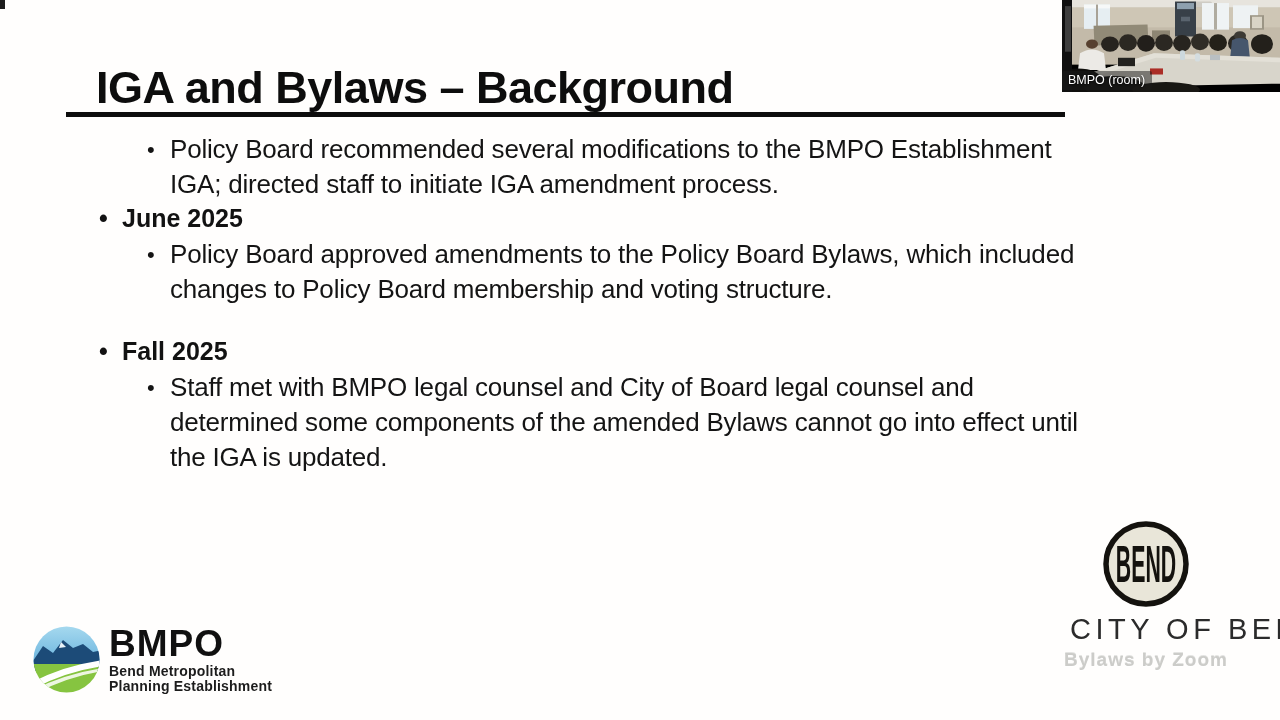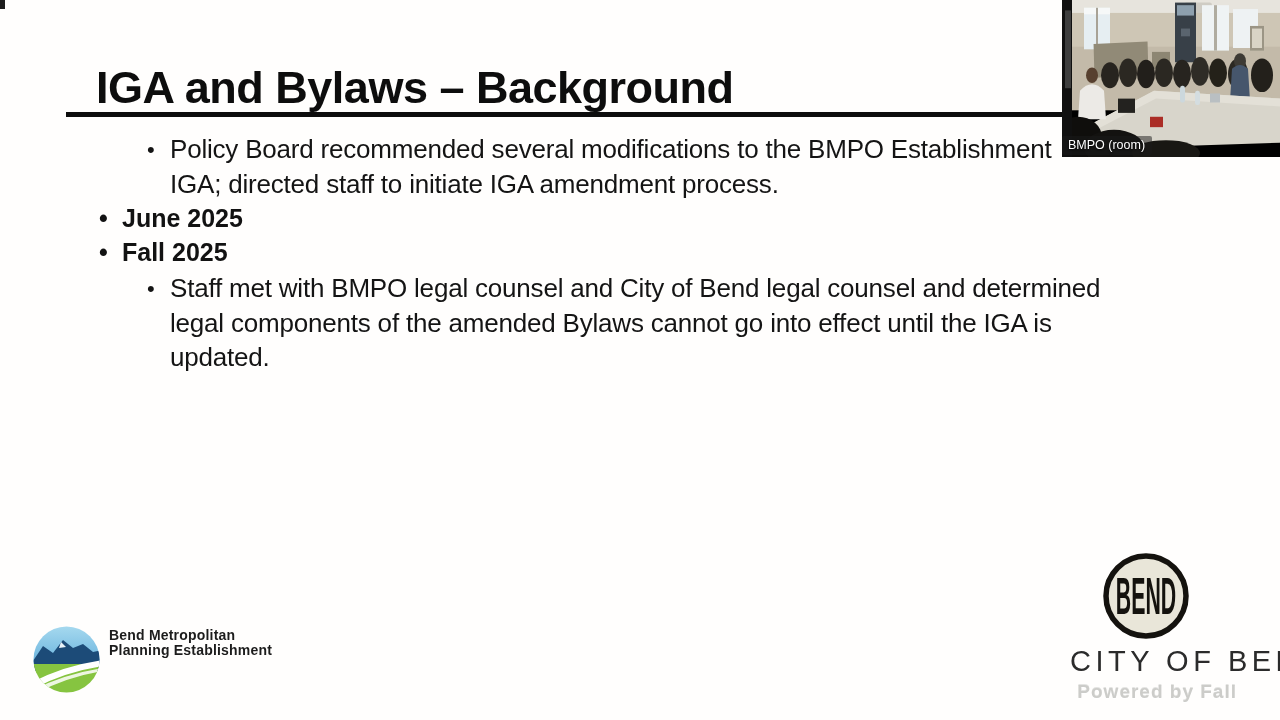--- a/index.html
+++ b/index.html
@@ -31,33 +31,33 @@
   .content { position:absolute; left:96px; top:130px; width:1010px; }
   .l1 {
     position:relative; padding-left:26px;
     font-size:25px; font-weight:bold; line-height:34px; color:#121212;
   }
   .l1::before {
     content:"\2022"; position:absolute; left:3px; top:0;
     font-size:25px; font-weight:bold;
   }
   .sec2 .l1 { }
-  .sec3 .l1 { margin-top:0; }
+  .sec3 .l1 { margin-top:28px; }
   .l2 {
     position:relative; padding-left:74px; margin-top:2px;
     font-size:26px; line-height:34.6px; letter-spacing:-0.2px; color:#141414;
   }
   .l2::before {
     content:"\2022"; position:absolute; left:51px; top:1px;
     font-size:22px;
   }
 
   
   .video-tile {
-    position:absolute; left:1062px; top:0; width:218px; height:157px;
+    position:absolute; left:1062px; top:0; width:218px; height:92px;
     background:#000; overflow:hidden; cursor:pointer;
   }
   .video-tile svg { display:block; width:100%; height:100%; }
   .video-label {
     position:absolute; left:0; bottom:2px;
     background:rgba(25,25,25,0.50);
     color:#fff; font-size:12.5px; line-height:16px;
     padding:1px 7px 2px 6px; border-radius:2px;
     text-shadow:0 1px 2px rgba(0,0,0,.8);
     white-space:nowrap;
@@ -69,21 +69,21 @@
   .bmpo-acronym {
     font-size:37px; font-weight:800; letter-spacing:1px;
     color:#101010; line-height:36px;
   }
   .bmpo-sub {
     font-size:14px; font-weight:bold; color:#1c1c1c;
     line-height:15px; margin-top:2px; letter-spacing:0.2px;
   }
 
   
-  .bend { position:absolute; left:1055px; top:552px; width:182px; text-align:right; }
+  .bend { position:absolute; left:1055px; top:520px; width:182px; text-align:center; }
   .bend-caption {
     margin-top:5px;
     font-size:29px; letter-spacing:4.5px; color:#2b2b2b;
     font-weight:400; white-space:nowrap;margin-left:15px;
   }
   .watermark {
     margin-top:3px;
     font-size:19px; font-weight:bold; letter-spacing:1px;
     color:#ccccc9;
     text-shadow:0 1px 0 #ffffff, 0 -1px 0 #e4e4e2;
@@ -98,24 +98,25 @@
 
   <div class="title">IGA and Bylaws – Background</div>
   <div class="rule"></div>
 
   <div class="content">
     <div class="section sec1">
       <div class="l2">Policy Board recommended several modifications to the BMPO Establishment IGA; directed staff to initiate IGA amendment process.</div>
     </div>
     <div class="section sec2">
       <div class="l1">June 2025</div>
+      <div class="l2">Policy Board approved amendments to the Policy Board Bylaws, which included changes to Policy Board membership and voting structure.</div>
     </div>
     <div class="section sec3">
       <div class="l1">Fall 2025</div>
-      <div class="l2">Staff met with BMPO legal counsel and City of Bend legal counsel and determined legal components of the amended Bylaws cannot go into effect until the IGA is updated.</div>
+      <div class="l2">Staff met with BMPO legal counsel and City of Board legal counsel and determined some components of the amended Bylaws cannot go into effect until the IGA is updated.</div>
     </div>
   </div>
 
   <div class="video-tile">
     <svg viewBox="0 0 218 121" preserveAspectRatio="none">
 
       <rect x="0" y="0" width="218" height="14" fill="#e7e4dd"></rect>
       <rect x="122" y="2" width="28" height="9" rx="2" fill="#cfccc4"></rect>
 
       <rect x="0" y="10" width="218" height="75" fill="#c3baa9"></rect>
@@ -188,30 +189,31 @@
       <g clip-path="url(#bmpoCircle)">
         <rect x="0" y="0" width="67" height="40" fill="url(#sky)"></rect>
         <path d="M-2,38 L10,20 L20,27 L30,14 L40,22 L50,18 L60,26 L70,24 L70,45 L-2,45 Z" fill="#1c4b78"></path>
         <path d="M28,16 L33,21 L26,22 Z" fill="#e8f2f8"></path>
         <rect x="-2" y="38" width="72" height="32" fill="#86c440"></rect>
         <path d="M-4,58 Q28,40 70,34 L70,40 Q30,46 -2,64 Z" fill="#ffffff"></path>
         <path d="M-4,66 Q30,48 70,42 L70,45 Q32,51 -2,70 Z" fill="#ffffff" opacity="0.85"></path>
       </g>
     </svg>
     <div class="bmpo-text">
+      <div class="bmpo-acronym">BMPO</div>
       <div class="bmpo-sub">
         <div>Bend Metropolitan</div>
         <div>Planning Establishment</div>
       </div>
     </div>
   </div>
 
   <div class="bend">
     <svg width="88" height="88" viewBox="0 0 88 88" style="display:block;margin:0 auto;">
       <circle cx="44" cy="44" r="40" fill="#e9e6d9" stroke="#14120e" stroke-width="5.5"></circle>
       <g transform="translate(44,44) scale(0.56,1.38)">
         <text x="0" y="13" text-anchor="middle" font-family="Liberation Sans, sans-serif" font-size="38" font-weight="bold" letter-spacing="0" fill="#14120e">BEND</text>
       </g>
     </svg>
     <div class="bend-caption">CITY OF BEND</div>
-    <div class="watermark">Powered by Fall</div>
+    <div class="watermark">Bylaws by Zoom</div>
   </div>
 </div>
 
 </body></html>

